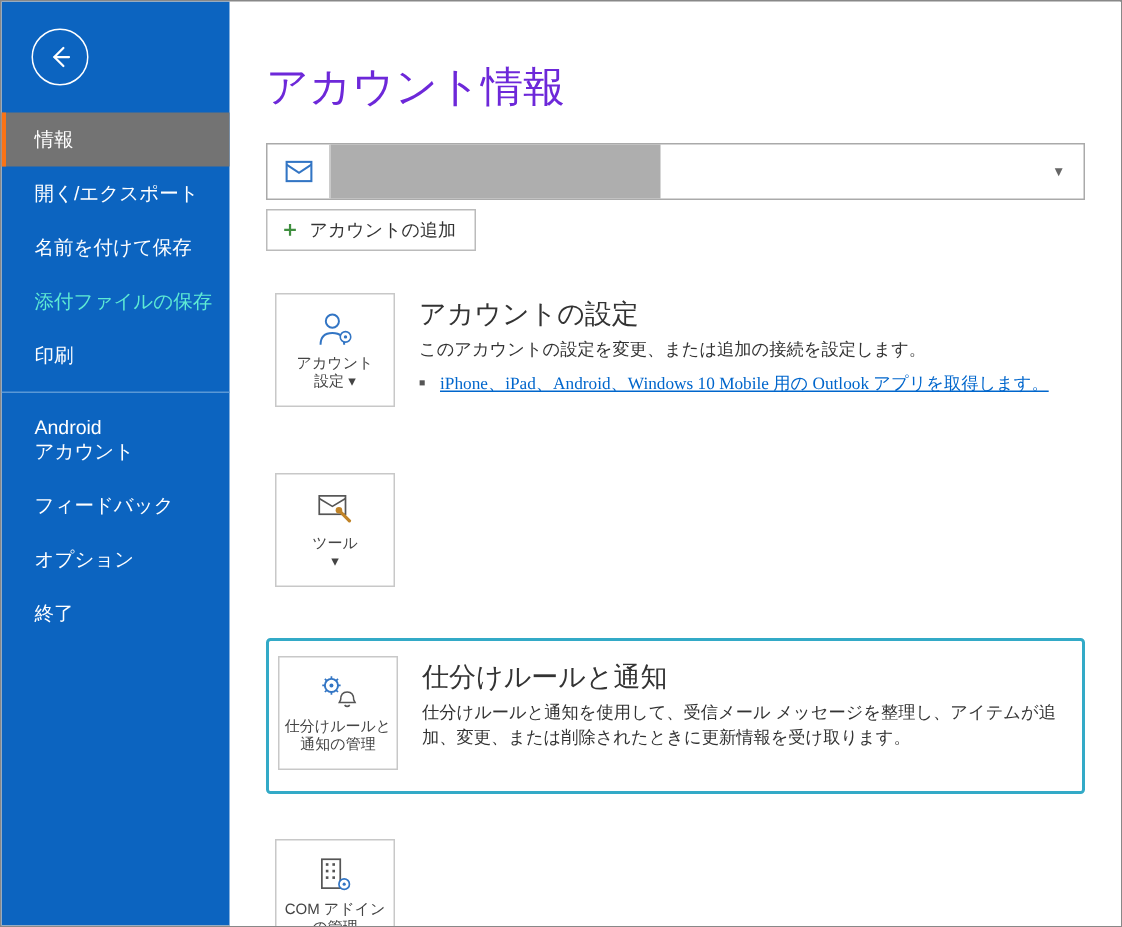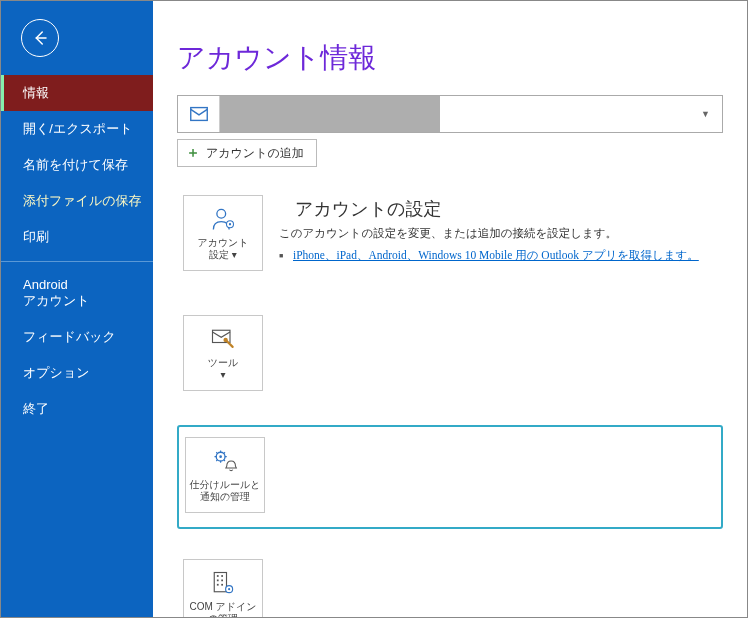--- a/index.html
+++ b/index.html
@@ -28,25 +28,25 @@
       cursor: pointer;
     }
     .back-circle svg { width: 18px; height: 18px; }
     .nav-item {
       padding: 9px 0 9px 22px;
       font-size: 13px;
       cursor: pointer;
       white-space: nowrap;
     }
     .nav-item.selected {
-      background: #7f1d1d;
-      border-left: 3px solid #86efac;
+      background: #737373;
+      border-left: 3px solid #f97316;
       padding-left: 19px;
     }
-    .nav-item.disabled { color: #fef9c3; cursor: default; }
+    .nav-item.disabled { color: #5eead4; cursor: default; }
     .nav-divider { height: 1px; background: #5a98d6; margin: 6px 0; }
     .main {
       flex: 1;
       padding: 20px 24px 20px 24px;
       overflow-y: auto;
       background: #fff;
     }
     .page-title {
       font-size: 28px;
       font-weight: 300;
@@ -120,21 +120,20 @@
       text-align: center;
       color: #444;
       line-height: 1.2;
       padding: 0 2px;
     }
     .section-body { flex: 1; padding-top: 2px; }
     .section-title {
       font-size: 18px;
       color: #333;
       margin-bottom: 4px;
-      margin-left: 16px;
     }
     .section-desc {
       font-size: 11.5px;
       color: #333;
       line-height: 1.5;
     }
     .bullet-link {
       font-size: 11.5px;
       margin-top: 6px;
       margin-left: 14px;
@@ -237,20 +236,24 @@
         <svg viewBox="0 0 32 32">
           <circle cx="11" cy="11" r="5" stroke="#3275c4" stroke-width="1.5" fill="none"></circle>
           <circle cx="11" cy="11" r="1.5" fill="#3275c4"></circle>
           <path d="M11 4 L11 6 M11 16 L11 18 M4 11 L6 11 M16 11 L18 11 M6 6 L7.5 7.5 M14.5 14.5 L16 16 M6 16 L7.5 14.5 M14.5 7.5 L16 6" stroke="#3275c4" stroke-width="1.3"></path>
           <path d="M18 22 Q18 16 23 16 Q28 16 28 22 L29 24 L17 24 Z" stroke="#555" stroke-width="1.2" fill="none"></path>
           <path d="M21 26 Q23 28 25 26" stroke="#555" stroke-width="1.2" fill="none"></path>
         </svg>
         <div class="tile-label" style="white-space:pre-line;">仕分けルールと
 通知の管理</div>
       </div>
+      <div class="section-body">
+        <div class="section-title">仕分けルールと通知</div>
+        <div class="section-desc">仕分けルールと通知を使用して、受信メール メッセージを整理し、アイテムが追加、変更、または削除されたときに更新情報を受け取ります。</div>
+      </div>
     </div>
 
     
     <div class="section">
       <div class="tile">
         <svg viewBox="0 0 32 32">
           <rect x="6" y="4" width="14" height="22" stroke="#555" stroke-width="1.3" fill="none"></rect>
           <rect x="9" y="7" width="2" height="2" fill="#555"></rect>
           <rect x="14" y="7" width="2" height="2" fill="#555"></rect>
           <rect x="9" y="12" width="2" height="2" fill="#555"></rect>

